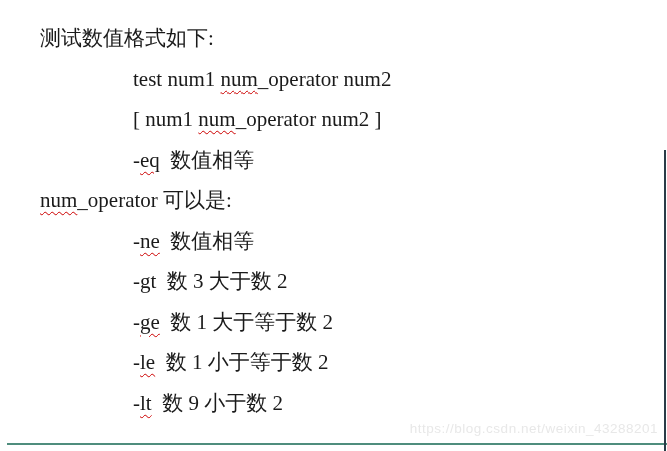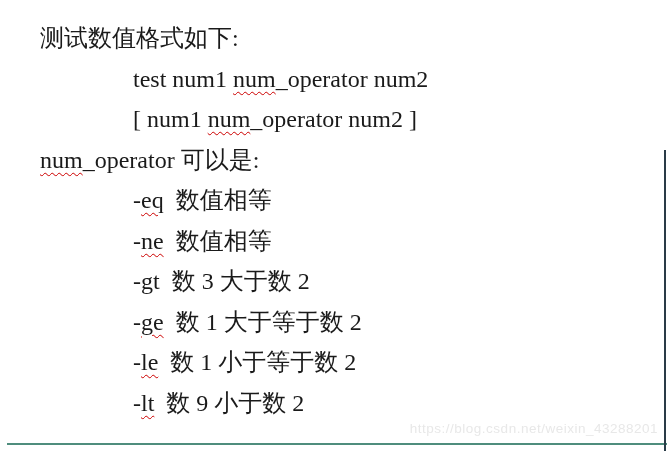--- a/index.html
+++ b/index.html
@@ -8,21 +8,21 @@
     background:var(--bg,#fff);
     overflow:hidden;
     position:relative;
     font-family:"Liberation Serif","DejaVu Serif",serif;
   }
   .doc {
     position:absolute; top:18px; left:0; right:10px;
     color:var(--text,#1a1a1a);
   }
   .line {
-    font-size:24px;
+    font-size:21px;
     line-height:40.5px;
     white-space:pre;
   }
   .indent-0 { padding-left:40px; }
   .indent-1 { padding-left:100px;margin-left:33px; }
   .sq {
     text-decoration-line:underline;
     text-decoration-style:wavy;
     text-decoration-color:var(--squiggle,#c00);
     text-decoration-thickness:1px;
@@ -48,22 +48,22 @@
     background:var(--rborder,#2a3b47);
   }
 </style>
 </head>
 <body style="--bg: #ffffff; --text: #1a1a1a; --squiggle: #cc0000; --bborder: #4f8d7d; --rborder: #2a3b47; --wm: #e8e8e8;">
 
 <div class="doc">
     <div class="line indent-0"><span>测试数值格式如下:</span></div>
     <div class="line indent-1"><span>test num1 </span><span class="sq">num</span><span>_operator num2</span></div>
     <div class="line indent-1"><span>[ num1 </span><span class="sq">num</span><span>_operator num2 ]</span></div>
+    <div class="line indent-1"><span>-</span><span class="sq">eq</span><span>  数值相等</span></div>
     <div class="line indent-0"><span class="sq">num</span><span>_operator 可以是:</span></div>
-    <div class="line indent-1"><span>-</span><span class="sq">eq</span><span>  数值相等</span></div>
     <div class="line indent-1"><span>-</span><span class="sq">ne</span><span>  数值相等</span></div>
     <div class="line indent-1"><span>-gt  数 3 大于数 2</span></div>
     <div class="line indent-1"><span>-</span><span class="sq">ge</span><span>  数 1 大于等于数 2</span></div>
     <div class="line indent-1"><span>-</span><span class="sq">le</span><span>  数 1 小于等于数 2</span></div>
     <div class="line indent-1"><span>-</span><span class="sq">lt</span><span>  数 9 小于数 2</span></div>
   </div>
 
 <div class="watermark">https://blog.csdn.net/weixin_43288201</div>
 
 <div class="border-bottom"></div>

